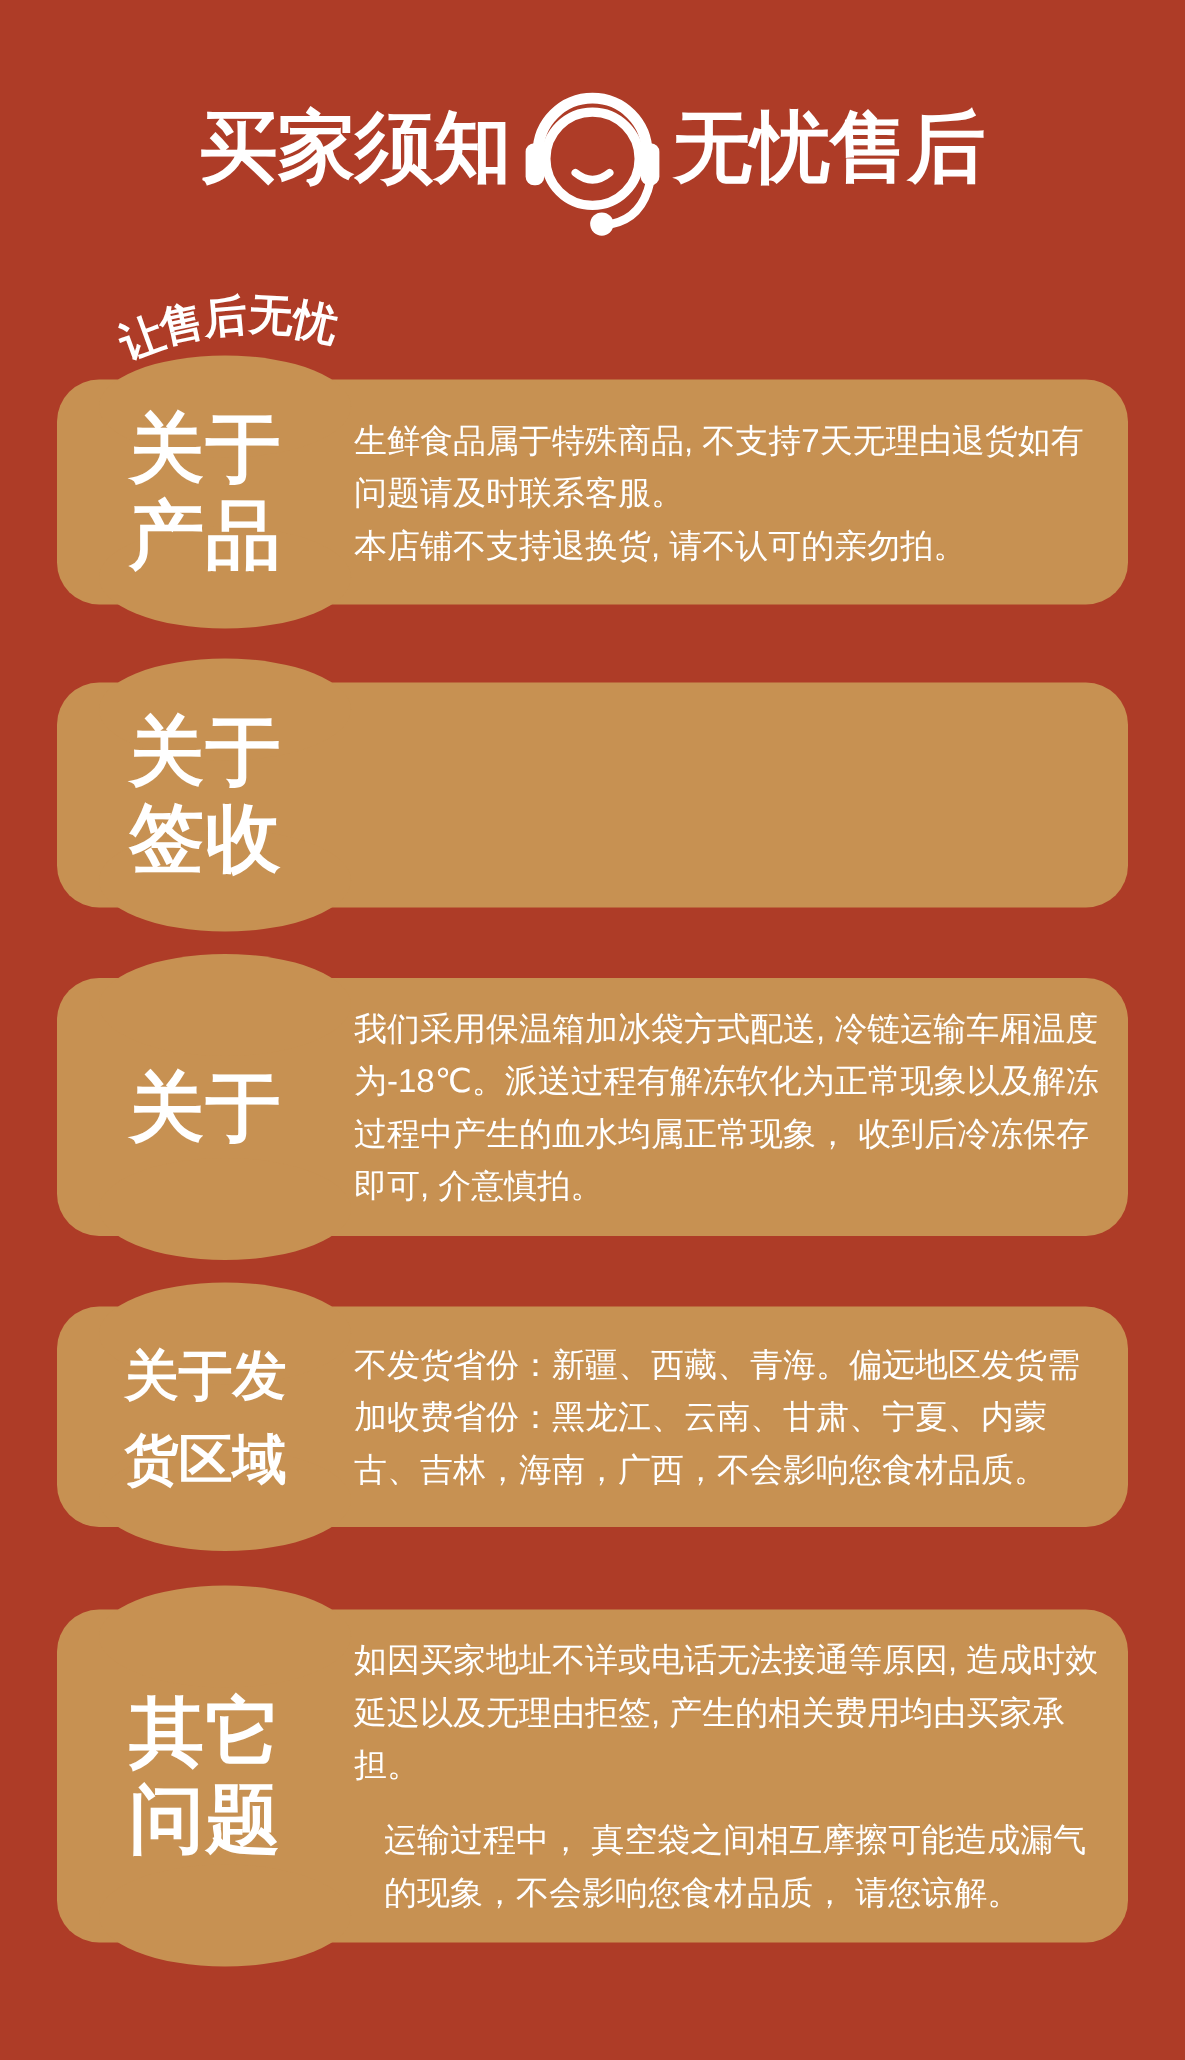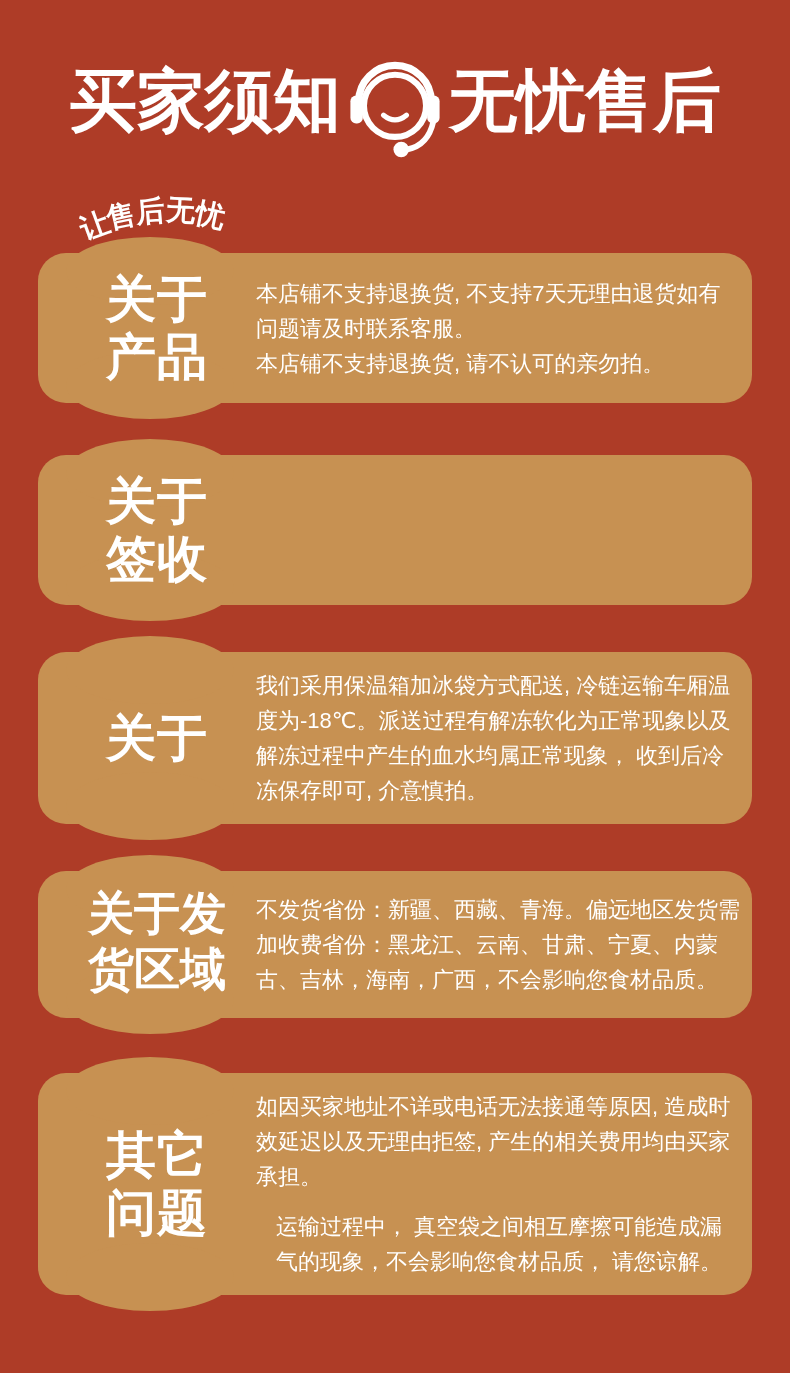--- a/index.html
+++ b/index.html
@@ -11,21 +11,21 @@
   }
   .page{position:relative;width:790px;height:1373px;background:#AE3C27;overflow:hidden;}
 
   
   .header{
     position:absolute;top:44px;left:0;width:100%;
     display:flex;align-items:center;justify-content:center;
     color:#ffffff;
   }
   .title{
-    font-size:68px;font-weight:900;line-height:1.15;
+    font-size:52px;font-weight:900;line-height:1.15;
     letter-spacing:0px;white-space:nowrap;
   }
   .headset{width:104px;height:112px;flex:none;margin:0 2px;transform:translateY(10px);}
 
   
   .ribbon{
     position:absolute;top:194px;left:76px;
     color:#ffffff;font-weight:800;font-size:29px;
     display:flex;gap:1px;
   }
@@ -54,24 +54,24 @@
   .card::after{bottom:-16px;}
   .card:nth-child(1){min-height:150px;margin-bottom:52px;}
   .card:nth-child(2){min-height:150px;margin-bottom:47px;}
   .card:nth-child(3){min-height:156px;margin-bottom:47px;}
   .card:nth-child(4){min-height:147px;margin-bottom:55px;}
   .card:nth-child(5){min-height:156px;}
 
   .label{
     position:relative;z-index:1;flex:none;width:198px;
     text-align:center;color:#ffffff;
-    font-size:50px;line-height:58px;font-weight:700;letter-spacing:1px;padding-left:20px;
+    font-size:50px;line-height:58px;font-weight:700;letter-spacing:1px;
   }
   .label .label-line{display:block;}
-  .card:nth-child(4) .label{font-size:46px;line-height:56px;letter-spacing:0;font-family:Liberation Mono, monospace;}
+  .card:nth-child(4) .label{font-size:36px;line-height:56px;letter-spacing:0;}
 
   .body-text{
     position:relative;z-index:1;flex:1;
     color:#ffffff;font-size:22px;line-height:35px;font-weight:500;
     padding:16px 12px 16px 0;
   }
   .body-text p{margin:0;}
   .card:nth-child(5) .body-text p + p{margin-top:15px;margin-left:20px;}
 </style>
 </head>
@@ -104,21 +104,21 @@
   </div>
 
   <div class="cards">
 
     <section class="card">
       <div class="label">
         <span class="label-line">关于</span>
         <span class="label-line">产品</span>
       </div>
       <div class="body-text">
-        <p>本店铺不支持退换货, 不支持7天无理由退货如有问题请及时联系客服。</p>
+        <p>生鲜食品属于特殊商品, 不支持7天无理由退货如有问题请及时联系客服。</p>
         <p>本店铺不支持退换货, 请不认可的亲勿拍。</p>
       </div>
     </section>
 
     <section class="card">
       <div class="label">
         <span class="label-line">关于</span>
         <span class="label-line">签收</span>
       </div>
     </section>

